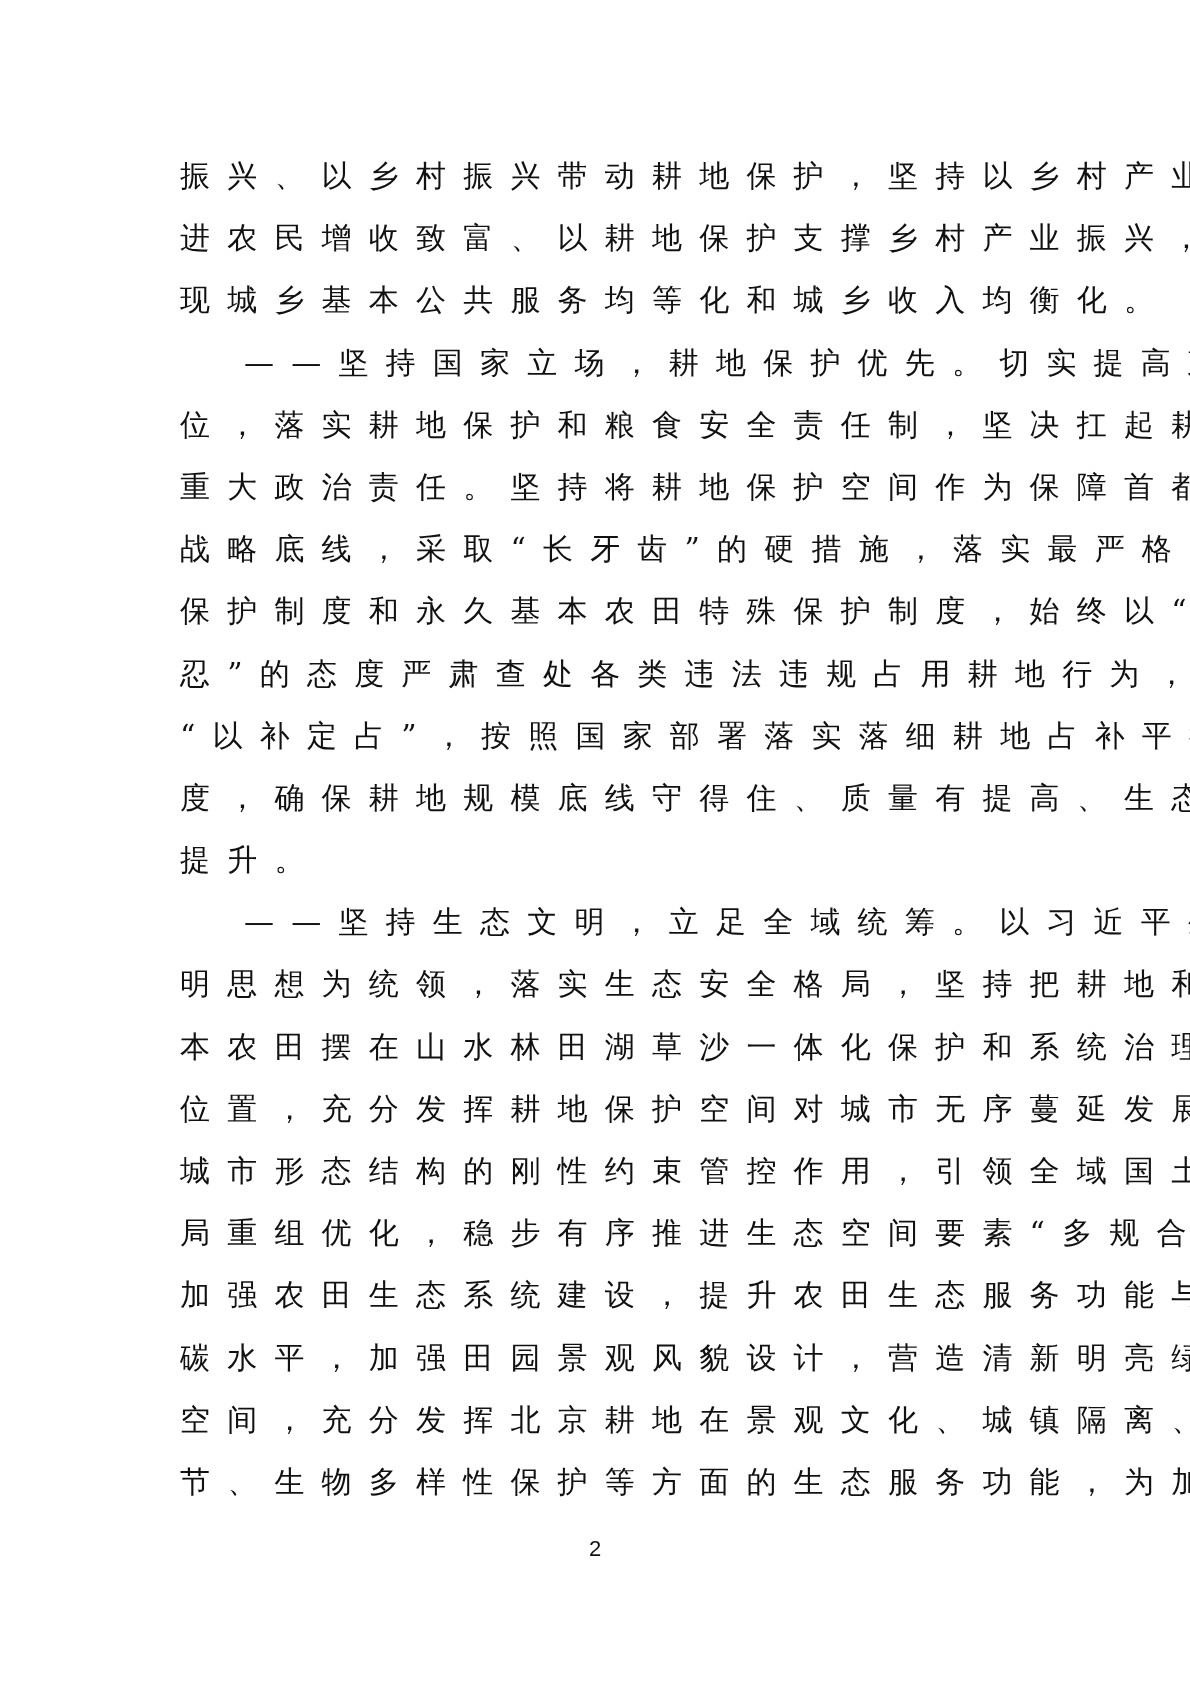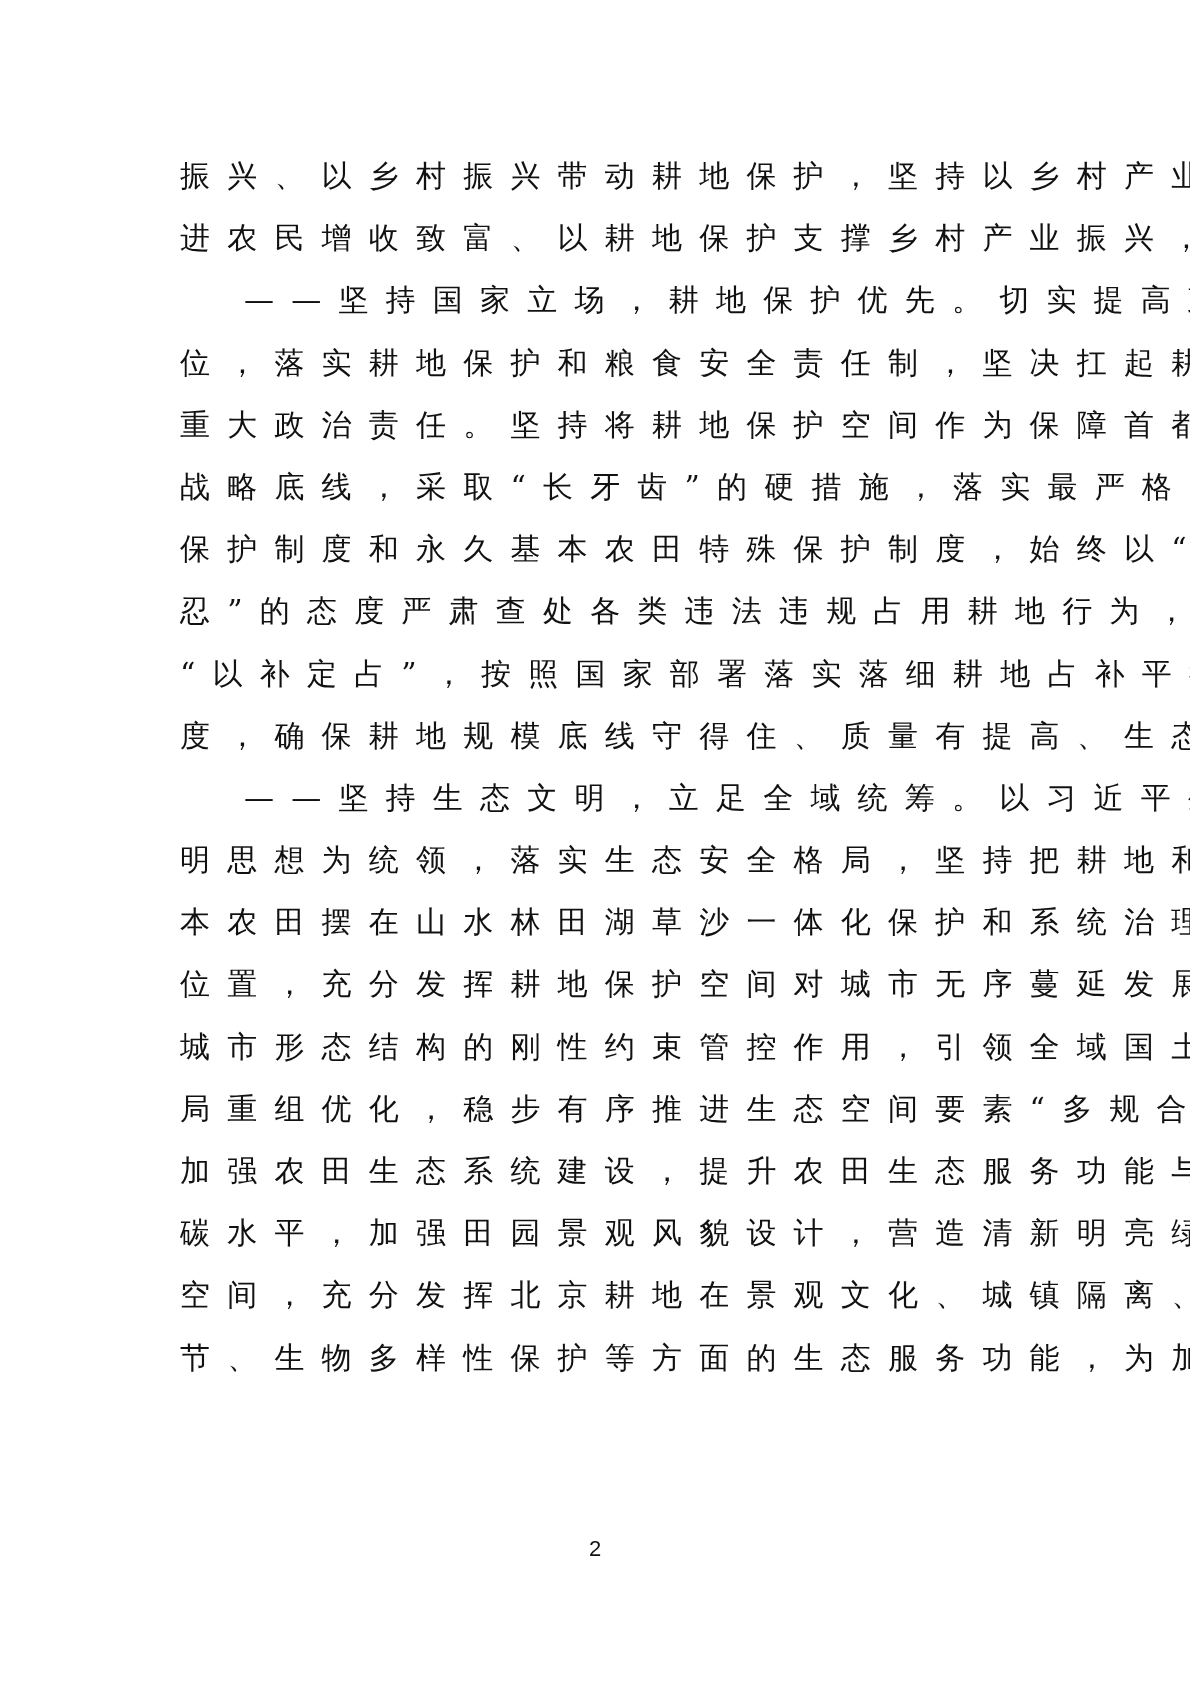--- a/index.html
+++ b/index.html
@@ -52,31 +52,33 @@
   </style>
 </head>
 <body>
 
 <div class="page">
   <div class="body-text">
 
     <div class="paragraph">
       <div class="line">振兴、以乡村振兴带动耕地保护，坚持以乡村产业振兴促</div>
       <div class="line">进农民增收致富、以耕地保护支撑乡村产业振兴，逐步实</div>
+      <div class="line">现城乡基本公共服务均等化和城乡收入均衡化。</div>
     </div>
 
     <div class="paragraph">
       <div class="line indent">——坚持国家立场，耕地保护优先。切实提高政治站</div>
       <div class="line">位，落实耕地保护和粮食安全责任制，坚决扛起耕地保护</div>
       <div class="line">重大政治责任。坚持将耕地保护空间作为保障首都安全的</div>
       <div class="line">战略底线，采取“长牙齿”的硬措施，落实最严格的耕地</div>
       <div class="line">保护制度和永久基本农田特殊保护制度，始终以“零容</div>
       <div class="line">忍”的态度严肃查处各类违法违规占用耕地行为，坚持</div>
       <div class="line">“以补定占”，按照国家部署落实落细耕地占补平衡制</div>
       <div class="line">度，确保耕地规模底线守得住、质量有提高、生态功能有</div>
+      <div class="line">提升。</div>
     </div>
 
     <div class="paragraph">
       <div class="line indent">——坚持生态文明，立足全域统筹。以习近平生态文</div>
       <div class="line">明思想为统领，落实生态安全格局，坚持把耕地和永久基</div>
       <div class="line">本农田摆在山水林田湖草沙一体化保护和系统治理的首要</div>
       <div class="line">位置，充分发挥耕地保护空间对城市无序蔓延发展和强化</div>
       <div class="line">城市形态结构的刚性约束管控作用，引领全域国土空间格</div>
       <div class="line">局重组优化，稳步有序推进生态空间要素“多规合一”。</div>
       <div class="line">加强农田生态系统建设，提升农田生态服务功能与减排固</div>

